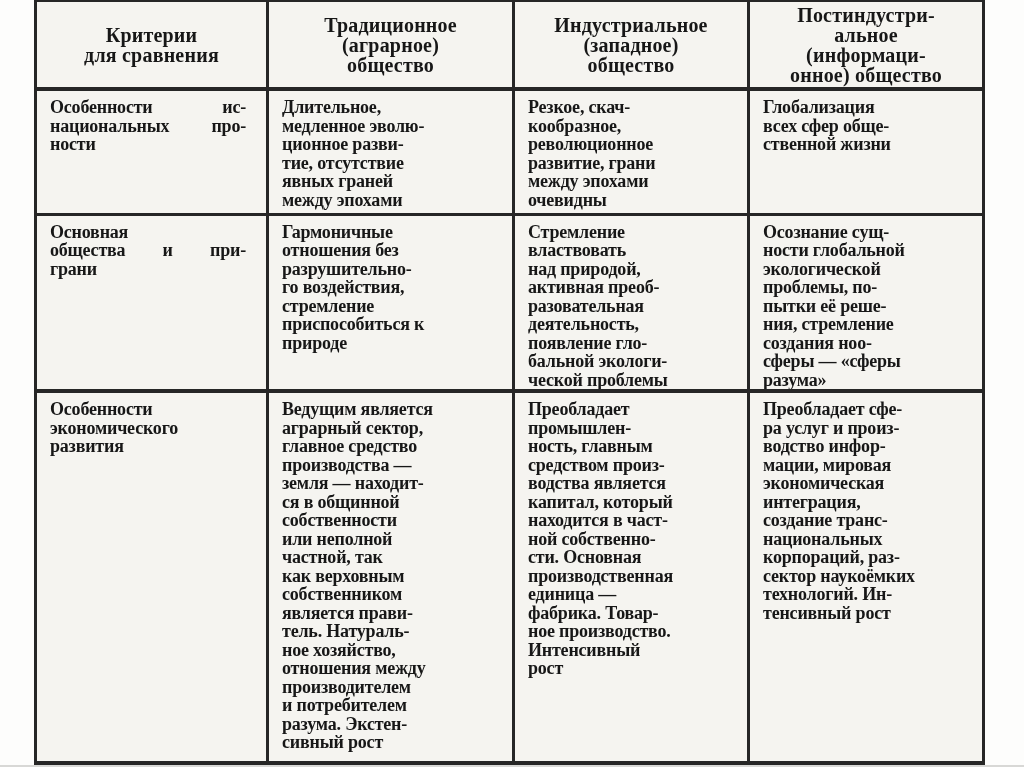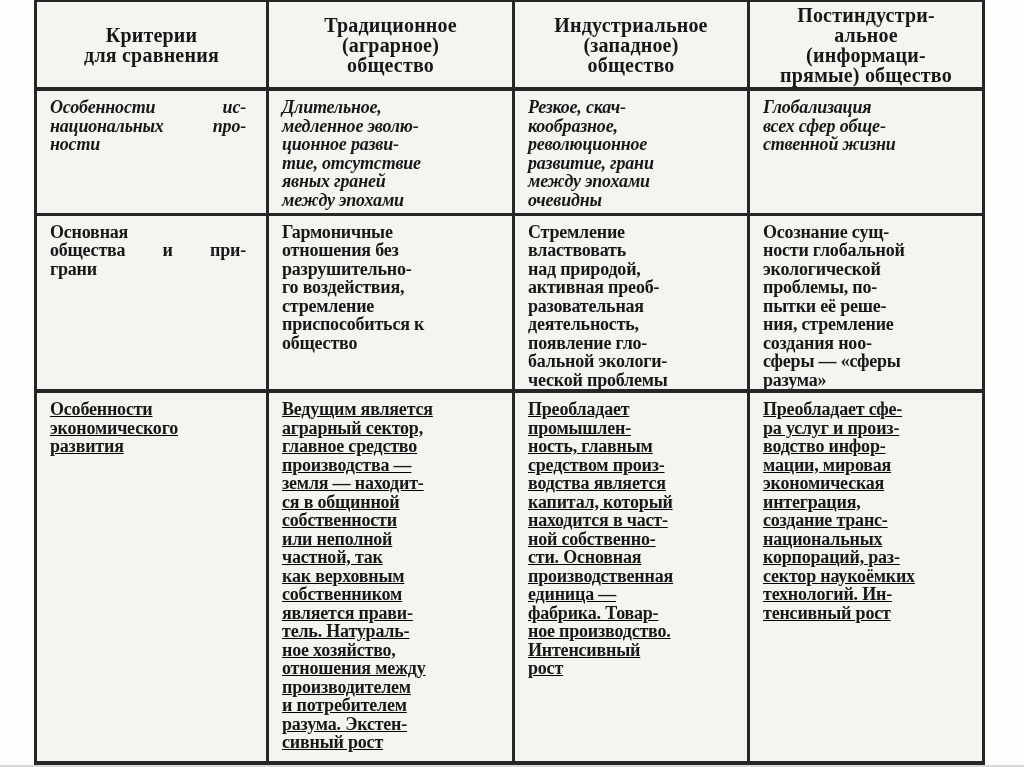--- a/index.html
+++ b/index.html
@@ -60,23 +60,23 @@
   td.c1 {
     padding-right: 20px;
   }
   
   td.justify-lines { white-space: normal; }
   .jline {
     text-align: justify;
     text-align-last: justify;
   }
   tr.hdr  { height: 88px;  }
-  tr.r1   { height: 125px; font-style: italic; }
+  tr.r1   { height: 125px; }
   tr.r2   { height: 175px; }
-  tr.r3   { height: 372px; text-decoration: underline; }
+  tr.r3   { height: 372px; }
 
   
   .scan-edge {
     position: absolute;
     left: 0;
     bottom: 0;
     width: 1024px;
     height: 2px;
     background: #d8d8d6;
   }
@@ -99,21 +99,21 @@
 для сравнения</th>
           <th>Традиционное
 (аграрное)
 общество</th>
           <th>Индустриальное
 (западное)
 общество</th>
           <th>Постиндустри-
 альное
 (информаци-
-прямые) общество</th>
+онное) общество</th>
         </tr>
       </thead>
       <tbody>
         <tr class="r1">
           <td class="c1 justify-lines">
               <div class="jline">Особенности ис-</div>
               <div class="jline">национальных про-</div>
               <div class="jline">ности</div>
             </td>
           <td>Длительное,
@@ -137,21 +137,21 @@
               <div class="jline">Основная</div>
               <div class="jline">общества и при-</div>
               <div class="jline">грани</div>
             </td>
           <td>Гармоничные
 отношения без
 разрушительно-
 го воздействия,
 стремление
 приспособиться к
-общество</td>
+природе</td>
           <td>Стремление
 властвовать
 над природой,
 активная преоб-
 разовательная
 деятельность,
 появление гло-
 бальной экологи-
 ческой проблемы</td>
           <td>Осознание сущ-

